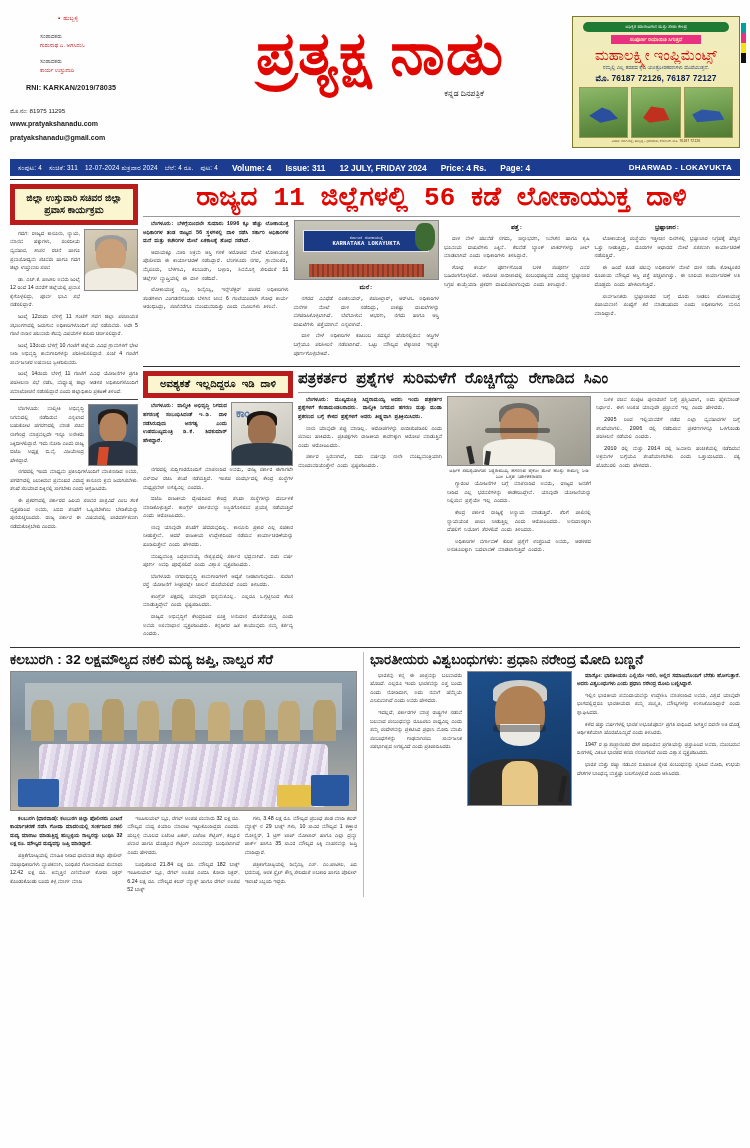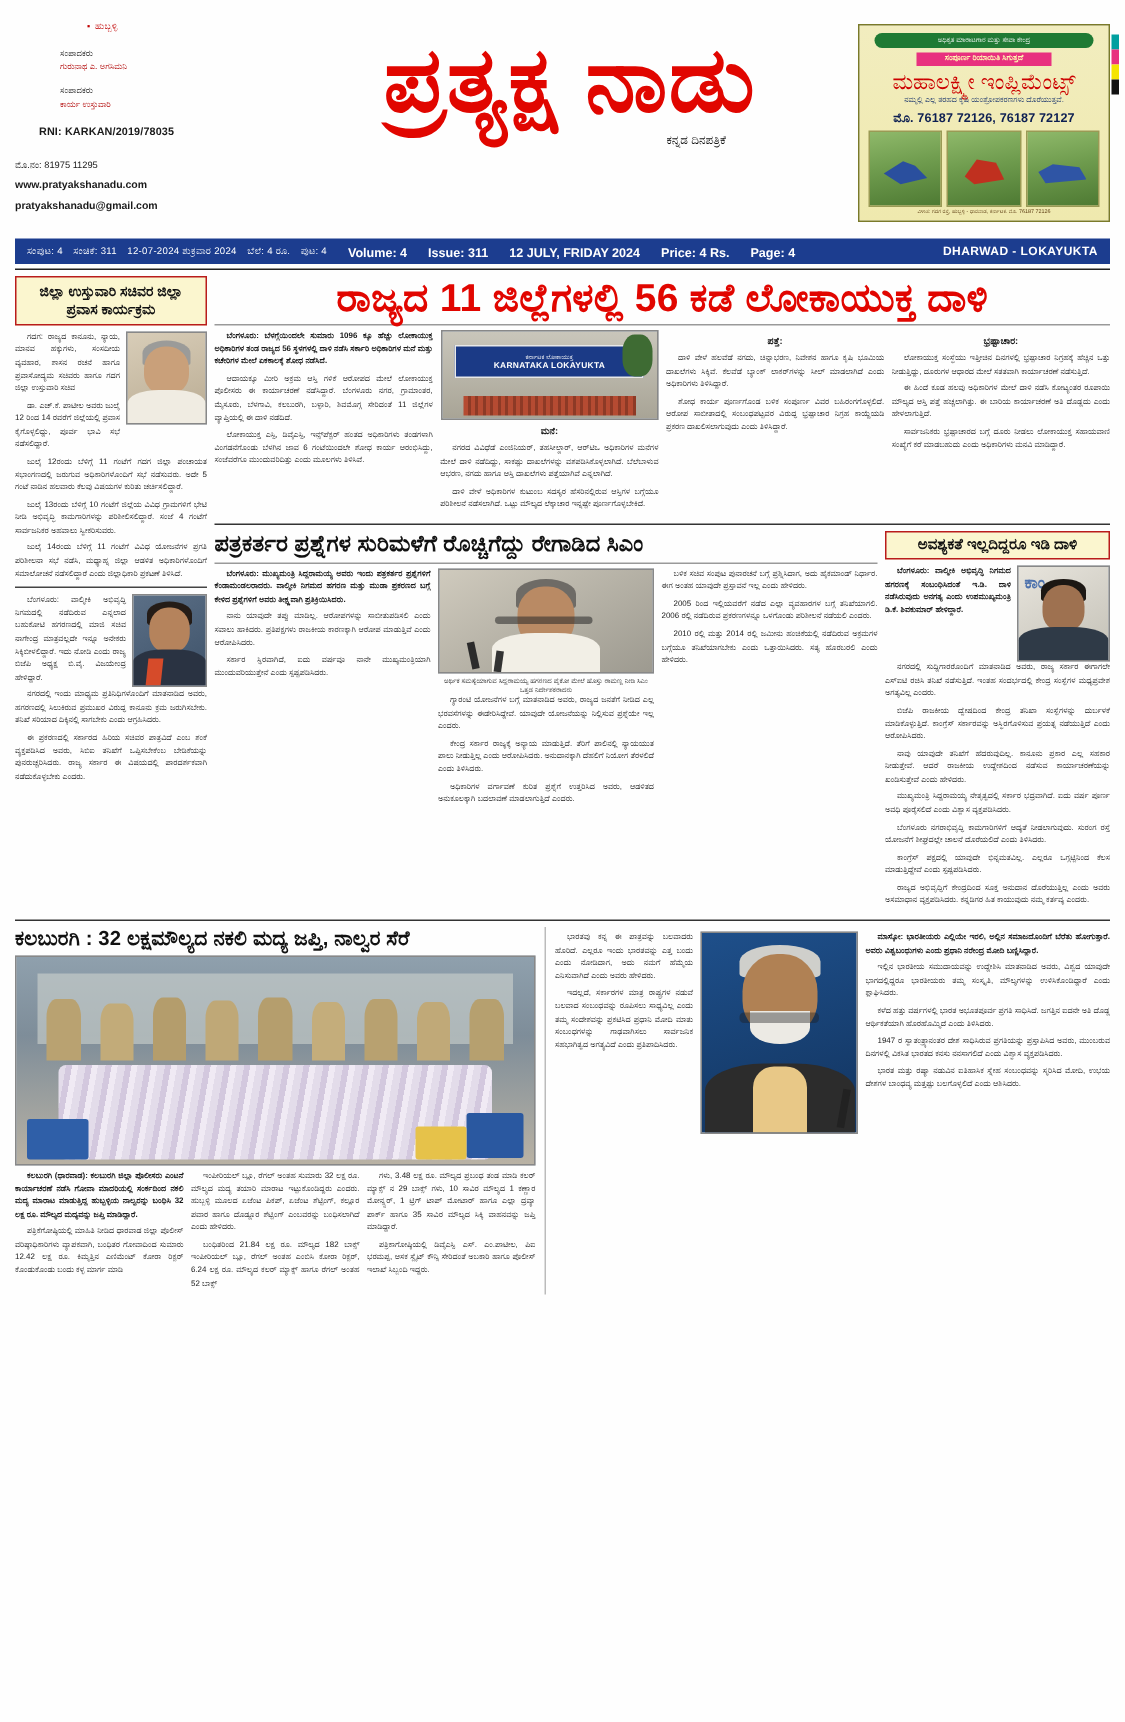--- a/index.html
+++ b/index.html
@@ -158,24 +158,24 @@
   }
   .infobar .kn { font-size: 6.4px; letter-spacing: .2px; }
   .infobar .en { font-weight: bold; font-size: 8.4px; margin-left: 14px; }
   .infobar .sp { margin-left: 7px; }
   .infobar .right { margin-left: auto; font-weight: bold; font-size: 8px; letter-spacing: .3px; }
   .rule-thick { border-top: 1.5px solid #222; margin-top: 3px; }
 
   
   .body-grid { display: flex; gap: 5px; margin-top: 4px; }
   .col-left { width: 128px; }
-  .col-main { flex: 1; }
+  .col-main { flex: 1; font-family: Liberation Mono, monospace; }
 
   .ybox {
-    background: #fbf6cf; border: 1px solid #b91c1c;
+    background: #fbf6cf; border: 5px solid #b91c1c;
     padding: 3px 4px; margin-bottom: 4px;
   }
   .ybox-title {
     font-size: 9.4px; font-weight: bold; color: #111;
     line-height: 1.32; text-align: center;
   }
   .headline-red {
     color: #e10600; font-weight: bold;
     font-size: 26px; line-height: 1.12;
     text-align: center; letter-spacing: .2px;
@@ -385,20 +385,49 @@
             <p>ಲೋಕಾಯುಕ್ತ ಸಂಸ್ಥೆಯು ಇತ್ತೀಚಿನ ದಿನಗಳಲ್ಲಿ ಭ್ರಷ್ಟಾಚಾರ ನಿಗ್ರಹಕ್ಕೆ ಹೆಚ್ಚಿನ ಒತ್ತು ನೀಡುತ್ತಿದ್ದು, ದೂರುಗಳ ಆಧಾರದ ಮೇಲೆ ಸತತವಾಗಿ ಕಾರ್ಯಾಚರಣೆ ನಡೆಸುತ್ತಿದೆ.</p>
             <p>ಈ ಹಿಂದೆ ಕೂಡ ಹಲವು ಅಧಿಕಾರಿಗಳ ಮೇಲೆ ದಾಳಿ ನಡೆಸಿ ಕೋಟ್ಯಂತರ ರೂಪಾಯಿ ಮೌಲ್ಯದ ಆಸ್ತಿ ಪತ್ತೆ ಹಚ್ಚಲಾಗಿತ್ತು. ಈ ಬಾರಿಯ ಕಾರ್ಯಾಚರಣೆ ಅತಿ ದೊಡ್ಡದು ಎಂದು ಹೇಳಲಾಗುತ್ತಿದೆ.</p>
             <p>ಸಾರ್ವಜನಿಕರು ಭ್ರಷ್ಟಾಚಾರದ ಬಗ್ಗೆ ದೂರು ನೀಡಲು ಲೋಕಾಯುಕ್ತ ಸಹಾಯವಾಣಿ ಸಂಖ್ಯೆಗೆ ಕರೆ ಮಾಡಬಹುದು ಎಂದು ಅಧಿಕಾರಿಗಳು ಮನವಿ ಮಾಡಿದ್ದಾರೆ.</p>
           </div>
         </div>
       </div>
 
       <div class="row-sep"></div>
 
       <div style="display:flex; gap:5px;">
+
+        <div style="width:150px;">
+          <div class="ybox" style="padding:2px 3px;">
+            <div class="ybox-title" style="font-size:10px;">ಅವಶ್ಯಕತೆ ಇಲ್ಲದಿದ್ದರೂ ಇಡಿ ದಾಳಿ</div>
+          </div>
+          <div style="display:flex;gap:4px;">
+            <div class="tcol" style="flex:1;">
+              <p class="lead">ಬೆಂಗಳೂರು: ವಾಲ್ಮೀಕಿ ಅಭಿವೃದ್ಧಿ ನಿಗಮದ ಹಗರಣಕ್ಕೆ ಸಂಬಂಧಿಸಿದಂತೆ ಇ.ಡಿ. ದಾಳಿ ನಡೆಸಿರುವುದು ಅನಗತ್ಯ ಎಂದು ಉಪಮುಖ್ಯಮಂತ್ರಿ ಡಿ.ಕೆ. ಶಿವಕುಮಾರ್ ಹೇಳಿದ್ದಾರೆ.</p>
+            </div>
+            <div class="photo" style="width:62px;height:64px;">
+              <div class="p-face">
+                <div class="bg" style="background:linear-gradient(150deg,#e7e4dc,#c3c0b6)"></div>
+                <div style="position:absolute;left:4px;top:5px;font-size:11px;font-weight:bold;color:#1d4fa0;opacity:.75">ಕಾಂ</div>
+                <div class="hair" style="width:30px;height:15px;top:8px;background:#1c1713"></div>
+                <div class="head" style="width:28px;height:31px;top:12px;background:#9e7150"></div>
+                <div class="body" style="width:60px;height:22px;background:#2f3a47"></div>
+              </div>
+            </div>
+          </div>
+          <div class="tcol">
+            <p>ನಗರದಲ್ಲಿ ಸುದ್ದಿಗಾರರೊಂದಿಗೆ ಮಾತನಾಡಿದ ಅವರು, ರಾಜ್ಯ ಸರ್ಕಾರ ಈಗಾಗಲೇ ಎಸ್ಐಟಿ ರಚಿಸಿ ತನಿಖೆ ನಡೆಸುತ್ತಿದೆ. ಇಂತಹ ಸಂದರ್ಭದಲ್ಲಿ ಕೇಂದ್ರ ಸಂಸ್ಥೆಗಳ ಮಧ್ಯಪ್ರವೇಶ ಅಗತ್ಯವಿಲ್ಲ ಎಂದರು.</p>
+            <p>ಬಿಜೆಪಿ ರಾಜಕೀಯ ದ್ವೇಷದಿಂದ ಕೇಂದ್ರ ತನಿಖಾ ಸಂಸ್ಥೆಗಳನ್ನು ದುರ್ಬಳಕೆ ಮಾಡಿಕೊಳ್ಳುತ್ತಿದೆ. ಕಾಂಗ್ರೆಸ್ ಸರ್ಕಾರವನ್ನು ಅಸ್ಥಿರಗೊಳಿಸುವ ಪ್ರಯತ್ನ ನಡೆಯುತ್ತಿದೆ ಎಂದು ಆರೋಪಿಸಿದರು.</p>
+            <p>ನಾವು ಯಾವುದೇ ತನಿಖೆಗೆ ಹೆದರುವುದಿಲ್ಲ. ಕಾನೂನು ಪ್ರಕಾರ ಎಲ್ಲ ಸಹಕಾರ ನೀಡುತ್ತೇವೆ. ಆದರೆ ರಾಜಕೀಯ ಉದ್ದೇಶದಿಂದ ನಡೆಸುವ ಕಾರ್ಯಾಚರಣೆಯನ್ನು ಖಂಡಿಸುತ್ತೇವೆ ಎಂದು ಹೇಳಿದರು.</p>
+            <p>ಮುಖ್ಯಮಂತ್ರಿ ಸಿದ್ದರಾಮಯ್ಯ ನೇತೃತ್ವದಲ್ಲಿ ಸರ್ಕಾರ ಭದ್ರವಾಗಿದೆ. ಐದು ವರ್ಷ ಪೂರ್ಣ ಅವಧಿ ಪೂರೈಸಲಿದೆ ಎಂದು ವಿಶ್ವಾಸ ವ್ಯಕ್ತಪಡಿಸಿದರು.</p>
+            <p>ಬೆಂಗಳೂರು ನಗರಾಭಿವೃದ್ಧಿ ಕಾಮಗಾರಿಗಳಿಗೆ ಆದ್ಯತೆ ನೀಡಲಾಗುವುದು. ಸುರಂಗ ರಸ್ತೆ ಯೋಜನೆಗೆ ಶೀಘ್ರದಲ್ಲೇ ಚಾಲನೆ ದೊರೆಯಲಿದೆ ಎಂದು ತಿಳಿಸಿದರು.</p>
+            <p>ಕಾಂಗ್ರೆಸ್ ಪಕ್ಷದಲ್ಲಿ ಯಾವುದೇ ಭಿನ್ನಮತವಿಲ್ಲ. ಎಲ್ಲರೂ ಒಗ್ಗಟ್ಟಿನಿಂದ ಕೆಲಸ ಮಾಡುತ್ತಿದ್ದೇವೆ ಎಂದು ಸ್ಪಷ್ಟಪಡಿಸಿದರು.</p>
+            <p>ರಾಜ್ಯದ ಅಭಿವೃದ್ಧಿಗೆ ಕೇಂದ್ರದಿಂದ ಸೂಕ್ತ ಅನುದಾನ ದೊರೆಯುತ್ತಿಲ್ಲ ಎಂದು ಅವರು ಅಸಮಾಧಾನ ವ್ಯಕ್ತಪಡಿಸಿದರು. ಕನ್ನಡಿಗರ ಹಿತ ಕಾಯುವುದು ನಮ್ಮ ಕರ್ತವ್ಯ ಎಂದರು.</p>
+          </div>
+        </div>
 
         <div style="flex:1;">
           <div class="headline-blk">ಪತ್ರಕರ್ತರ ಪ್ರಶ್ನೆಗಳ ಸುರಿಮಳೆಗೆ ರೊಚ್ಚಿಗೆದ್ದು ರೇಗಾಡಿದ ಸಿಎಂ</div>
           <div class="hsep-thin"></div>
           <div class="colwrap">
             <div class="tcol" style="flex:1;">
               <p class="lead">ಬೆಂಗಳೂರು: ಮುಖ್ಯಮಂತ್ರಿ ಸಿದ್ದರಾಮಯ್ಯ ಅವರು ಇಂದು ಪತ್ರಕರ್ತರ ಪ್ರಶ್ನೆಗಳಿಗೆ ಕೆಂಡಾಮಂಡಲರಾದರು. ವಾಲ್ಮೀಕಿ ನಿಗಮದ ಹಗರಣ ಮತ್ತು ಮುಡಾ ಪ್ರಕರಣದ ಬಗ್ಗೆ ಕೇಳಿದ ಪ್ರಶ್ನೆಗಳಿಗೆ ಅವರು ತೀಕ್ಷ್ಣವಾಗಿ ಪ್ರತಿಕ್ರಿಯಿಸಿದರು.</p>
               <p>ನಾನು ಯಾವುದೇ ತಪ್ಪು ಮಾಡಿಲ್ಲ. ಆರೋಪಗಳನ್ನು ಸಾಬೀತುಪಡಿಸಲಿ ಎಂದು ಸವಾಲು ಹಾಕಿದರು. ಪ್ರತಿಪಕ್ಷಗಳು ರಾಜಕೀಯ ಕಾರಣಕ್ಕಾಗಿ ಆರೋಪ ಮಾಡುತ್ತಿವೆ ಎಂದು ಆರೋಪಿಸಿದರು.</p>
               <p>ಸರ್ಕಾರ ಸ್ಥಿರವಾಗಿದೆ, ಐದು ವರ್ಷವೂ ನಾನೇ ಮುಖ್ಯಮಂತ್ರಿಯಾಗಿ ಮುಂದುವರಿಯುತ್ತೇನೆ ಎಂದು ಸ್ಪಷ್ಟಪಡಿಸಿದರು.</p>
             </div>
@@ -421,49 +450,20 @@
                 <p>ಅಧಿಕಾರಿಗಳ ವರ್ಗಾವಣೆ ಕುರಿತ ಪ್ರಶ್ನೆಗೆ ಉತ್ತರಿಸಿದ ಅವರು, ಆಡಳಿತದ ಅನುಕೂಲಕ್ಕಾಗಿ ಬದಲಾವಣೆ ಮಾಡಲಾಗುತ್ತಿದೆ ಎಂದರು.</p>
               </div>
             </div>
             <div class="tcol" style="flex:1;">
               <p>ಬಳಿಕ ಸಚಿವ ಸಂಪುಟ ಪುನಾರಚನೆ ಬಗ್ಗೆ ಪ್ರಶ್ನಿಸಿದಾಗ, ಅದು ಹೈಕಮಾಂಡ್ ನಿರ್ಧಾರ. ಈಗ ಅಂತಹ ಯಾವುದೇ ಪ್ರಸ್ತಾವನೆ ಇಲ್ಲ ಎಂದು ಹೇಳಿದರು.</p>
               <p>2005 ರಿಂದ ಇಲ್ಲಿಯವರೆಗೆ ನಡೆದ ಎಲ್ಲಾ ವ್ಯವಹಾರಗಳ ಬಗ್ಗೆ ತನಿಖೆಯಾಗಲಿ. 2006 ರಲ್ಲಿ ನಡೆದಿರುವ ಪ್ರಕರಣಗಳನ್ನೂ ಒಳಗೊಂಡು ಪರಿಶೀಲನೆ ನಡೆಯಲಿ ಎಂದರು.</p>
               <p>2010 ರಲ್ಲಿ ಮತ್ತು 2014 ರಲ್ಲಿ ಜಮೀನು ಹಂಚಿಕೆಯಲ್ಲಿ ನಡೆದಿರುವ ಅಕ್ರಮಗಳ ಬಗ್ಗೆಯೂ ತನಿಖೆಯಾಗಬೇಕು ಎಂದು ಒತ್ತಾಯಿಸಿದರು. ಸತ್ಯ ಹೊರಬರಲಿ ಎಂದು ಹೇಳಿದರು.</p>
             </div>
           </div>
         </div>
-
-        <div style="width:150px;">
-          <div class="ybox" style="padding:2px 3px;">
-            <div class="ybox-title" style="font-size:10px;">ಅವಶ್ಯಕತೆ ಇಲ್ಲದಿದ್ದರೂ ಇಡಿ ದಾಳಿ</div>
-          </div>
-          <div style="display:flex;gap:4px;">
-            <div class="tcol" style="flex:1;">
-              <p class="lead">ಬೆಂಗಳೂರು: ವಾಲ್ಮೀಕಿ ಅಭಿವೃದ್ಧಿ ನಿಗಮದ ಹಗರಣಕ್ಕೆ ಸಂಬಂಧಿಸಿದಂತೆ ಇ.ಡಿ. ದಾಳಿ ನಡೆಸಿರುವುದು ಅನಗತ್ಯ ಎಂದು ಉಪಮುಖ್ಯಮಂತ್ರಿ ಡಿ.ಕೆ. ಶಿವಕುಮಾರ್ ಹೇಳಿದ್ದಾರೆ.</p>
-            </div>
-            <div class="photo" style="width:62px;height:64px;">
-              <div class="p-face">
-                <div class="bg" style="background:linear-gradient(150deg,#e7e4dc,#c3c0b6)"></div>
-                <div style="position:absolute;left:4px;top:5px;font-size:11px;font-weight:bold;color:#1d4fa0;opacity:.75">ಕಾಂ</div>
-                <div class="hair" style="width:30px;height:15px;top:8px;background:#1c1713"></div>
-                <div class="head" style="width:28px;height:31px;top:12px;background:#9e7150"></div>
-                <div class="body" style="width:60px;height:22px;background:#2f3a47"></div>
-              </div>
-            </div>
-          </div>
-          <div class="tcol">
-            <p>ನಗರದಲ್ಲಿ ಸುದ್ದಿಗಾರರೊಂದಿಗೆ ಮಾತನಾಡಿದ ಅವರು, ರಾಜ್ಯ ಸರ್ಕಾರ ಈಗಾಗಲೇ ಎಸ್ಐಟಿ ರಚಿಸಿ ತನಿಖೆ ನಡೆಸುತ್ತಿದೆ. ಇಂತಹ ಸಂದರ್ಭದಲ್ಲಿ ಕೇಂದ್ರ ಸಂಸ್ಥೆಗಳ ಮಧ್ಯಪ್ರವೇಶ ಅಗತ್ಯವಿಲ್ಲ ಎಂದರು.</p>
-            <p>ಬಿಜೆಪಿ ರಾಜಕೀಯ ದ್ವೇಷದಿಂದ ಕೇಂದ್ರ ತನಿಖಾ ಸಂಸ್ಥೆಗಳನ್ನು ದುರ್ಬಳಕೆ ಮಾಡಿಕೊಳ್ಳುತ್ತಿದೆ. ಕಾಂಗ್ರೆಸ್ ಸರ್ಕಾರವನ್ನು ಅಸ್ಥಿರಗೊಳಿಸುವ ಪ್ರಯತ್ನ ನಡೆಯುತ್ತಿದೆ ಎಂದು ಆರೋಪಿಸಿದರು.</p>
-            <p>ನಾವು ಯಾವುದೇ ತನಿಖೆಗೆ ಹೆದರುವುದಿಲ್ಲ. ಕಾನೂನು ಪ್ರಕಾರ ಎಲ್ಲ ಸಹಕಾರ ನೀಡುತ್ತೇವೆ. ಆದರೆ ರಾಜಕೀಯ ಉದ್ದೇಶದಿಂದ ನಡೆಸುವ ಕಾರ್ಯಾಚರಣೆಯನ್ನು ಖಂಡಿಸುತ್ತೇವೆ ಎಂದು ಹೇಳಿದರು.</p>
-            <p>ಮುಖ್ಯಮಂತ್ರಿ ಸಿದ್ದರಾಮಯ್ಯ ನೇತೃತ್ವದಲ್ಲಿ ಸರ್ಕಾರ ಭದ್ರವಾಗಿದೆ. ಐದು ವರ್ಷ ಪೂರ್ಣ ಅವಧಿ ಪೂರೈಸಲಿದೆ ಎಂದು ವಿಶ್ವಾಸ ವ್ಯಕ್ತಪಡಿಸಿದರು.</p>
-            <p>ಬೆಂಗಳೂರು ನಗರಾಭಿವೃದ್ಧಿ ಕಾಮಗಾರಿಗಳಿಗೆ ಆದ್ಯತೆ ನೀಡಲಾಗುವುದು. ಸುರಂಗ ರಸ್ತೆ ಯೋಜನೆಗೆ ಶೀಘ್ರದಲ್ಲೇ ಚಾಲನೆ ದೊರೆಯಲಿದೆ ಎಂದು ತಿಳಿಸಿದರು.</p>
-            <p>ಕಾಂಗ್ರೆಸ್ ಪಕ್ಷದಲ್ಲಿ ಯಾವುದೇ ಭಿನ್ನಮತವಿಲ್ಲ. ಎಲ್ಲರೂ ಒಗ್ಗಟ್ಟಿನಿಂದ ಕೆಲಸ ಮಾಡುತ್ತಿದ್ದೇವೆ ಎಂದು ಸ್ಪಷ್ಟಪಡಿಸಿದರು.</p>
-            <p>ರಾಜ್ಯದ ಅಭಿವೃದ್ಧಿಗೆ ಕೇಂದ್ರದಿಂದ ಸೂಕ್ತ ಅನುದಾನ ದೊರೆಯುತ್ತಿಲ್ಲ ಎಂದು ಅವರು ಅಸಮಾಧಾನ ವ್ಯಕ್ತಪಡಿಸಿದರು. ಕನ್ನಡಿಗರ ಹಿತ ಕಾಯುವುದು ನಮ್ಮ ಕರ್ತವ್ಯ ಎಂದರು.</p>
-          </div>
-        </div>
       </div>
     </div>
   </div>
 
   <div class="row-sep"></div>
 
   <div style="display:flex; gap:6px;">
 
     <div style="flex:1;">
       <div class="headline-blk" style="font-size:13.5px;">ಕಲಬುರಗಿ : 32 ಲಕ್ಷಮೌಲ್ಯದ ನಕಲಿ ಮದ್ಯ ಜಪ್ತಿ, ನಾಲ್ವರ ಸೆರೆ</div>
@@ -498,20 +498,21 @@
         <div class="tcol" style="flex:1;">
           <p>ಗಳು, 3.48 ಲಕ್ಷ ರೂ. ಮೌಲ್ಯದ ಪ್ರಬಂಧ ತಂಡ ಮಾಡಿ ಕಲರ್ ಮ್ಯಾಕ್ಸ್ ನ 29 ಬಾಕ್ಸ್ ಗಳು, 10 ಸಾವಿರ ಮೌಲ್ಯದ 1 ಕಣ್ಣಾರ ಮೋನ್ಸ್ಟರ್, 1 ಟ್ರಿಗ್ ಟಾಪ್ ಮೋಟಾರ್ ಹಾಗೂ ಎಲ್ಲಾ ದ್ರವ್ಯಾ ಪಾರ್ಕ್ ಹಾಗೂ 35 ಸಾವಿರ ಮೌಲ್ಯದ ಸಿಕ್ಕಿ ವಾಹನವನ್ನು ಜಪ್ತಿ ಮಾಡಿದ್ದಾರೆ.</p>
           <p>ಪತ್ರಿಕಾಗೋಷ್ಠಿಯಲ್ಲಿ ಡಿವೈಎಸ್ಪಿ ಎಸ್. ಎಂ.ಪಾಟೀಲ, ಪಿಐ ಭರಮಪ್ಪ, ಆಸಕ ಸ್ಟೈಟ್ ಕೌನ್ಸಿ ಸೇರಿದಂತೆ ಅಬಕಾರಿ ಹಾಗೂ ಪೊಲೀಸ್ ಇಲಾಖೆ ಸಿಬ್ಬಂದಿ ಇದ್ದರು.</p>
         </div>
       </div>
     </div>
 
     <div class="vsep"></div>
 
     <div style="width:370px;">
+      <div class="headline-blk" style="font-size:13.5px;">ಭಾರತೀಯರು ವಿಶ್ವಬಂಧುಗಳು: ಪ್ರಧಾನಿ ನರೇಂದ್ರ ಮೋದಿ ಬಣ್ಣನೆ</div>
       <div class="colwrap" style="margin-top:3px;">
         <div class="tcol" style="width:92px;">
           <p>ಭಾರತವು ಕನ್ನ ಈ ಪಾತ್ರವನ್ನು ಬಲವಾದರು ಹೊರಿದೆ. ಎಲ್ಲರೂ ಇಂದು ಭಾರತವನ್ನು ಎತ್ತ ಬಂದು ಎಂದು ನೋಡಿದಾಗ, ಅದು ನಮಗೆ ಹೆಮ್ಮೆಯ ಎನಿಸುವಾಗಿದೆ ಎಂದು ಅವರು ಹೇಳಿದರು.</p>
           <p>ಇದಲ್ಲದೆ, ಸರ್ಕಾರಗಳ ಮಾತ್ರ ರಾಷ್ಟ್ರಗಳ ನಡುವೆ ಬಲವಾದ ಸಂಬಂಧವನ್ನು ರೂಪಿಸಲು ಸಾಧ್ಯವಿಲ್ಲ ಎಂದು ತಮ್ಮ ಸಂದೇಶವನ್ನು ಪ್ರಕಟಿಸಿದ ಪ್ರಧಾನಿ ಮೋದಿ ಮಾತು ಸಂಬಂಧಗಳನ್ನು ಗಾಢವಾಗಿಸಲು ಸಾರ್ವಜನಿಕ ಸಹಭಾಗಿತ್ವದ ಅಗತ್ಯವಿದೆ ಎಂದು ಪ್ರತಿಪಾದಿಸಿದರು.</p>
         </div>
         <div style="width:105px;">
           <div class="photo" style="width:100%;height:135px;">
             <div class="p-face">
               <div class="bg" style="background:linear-gradient(165deg,#1e4f8a,#12345f)"></div>
               <div class="hair" style="width:54px;height:22px;top:8px;background:#cfcfcb"></div>

